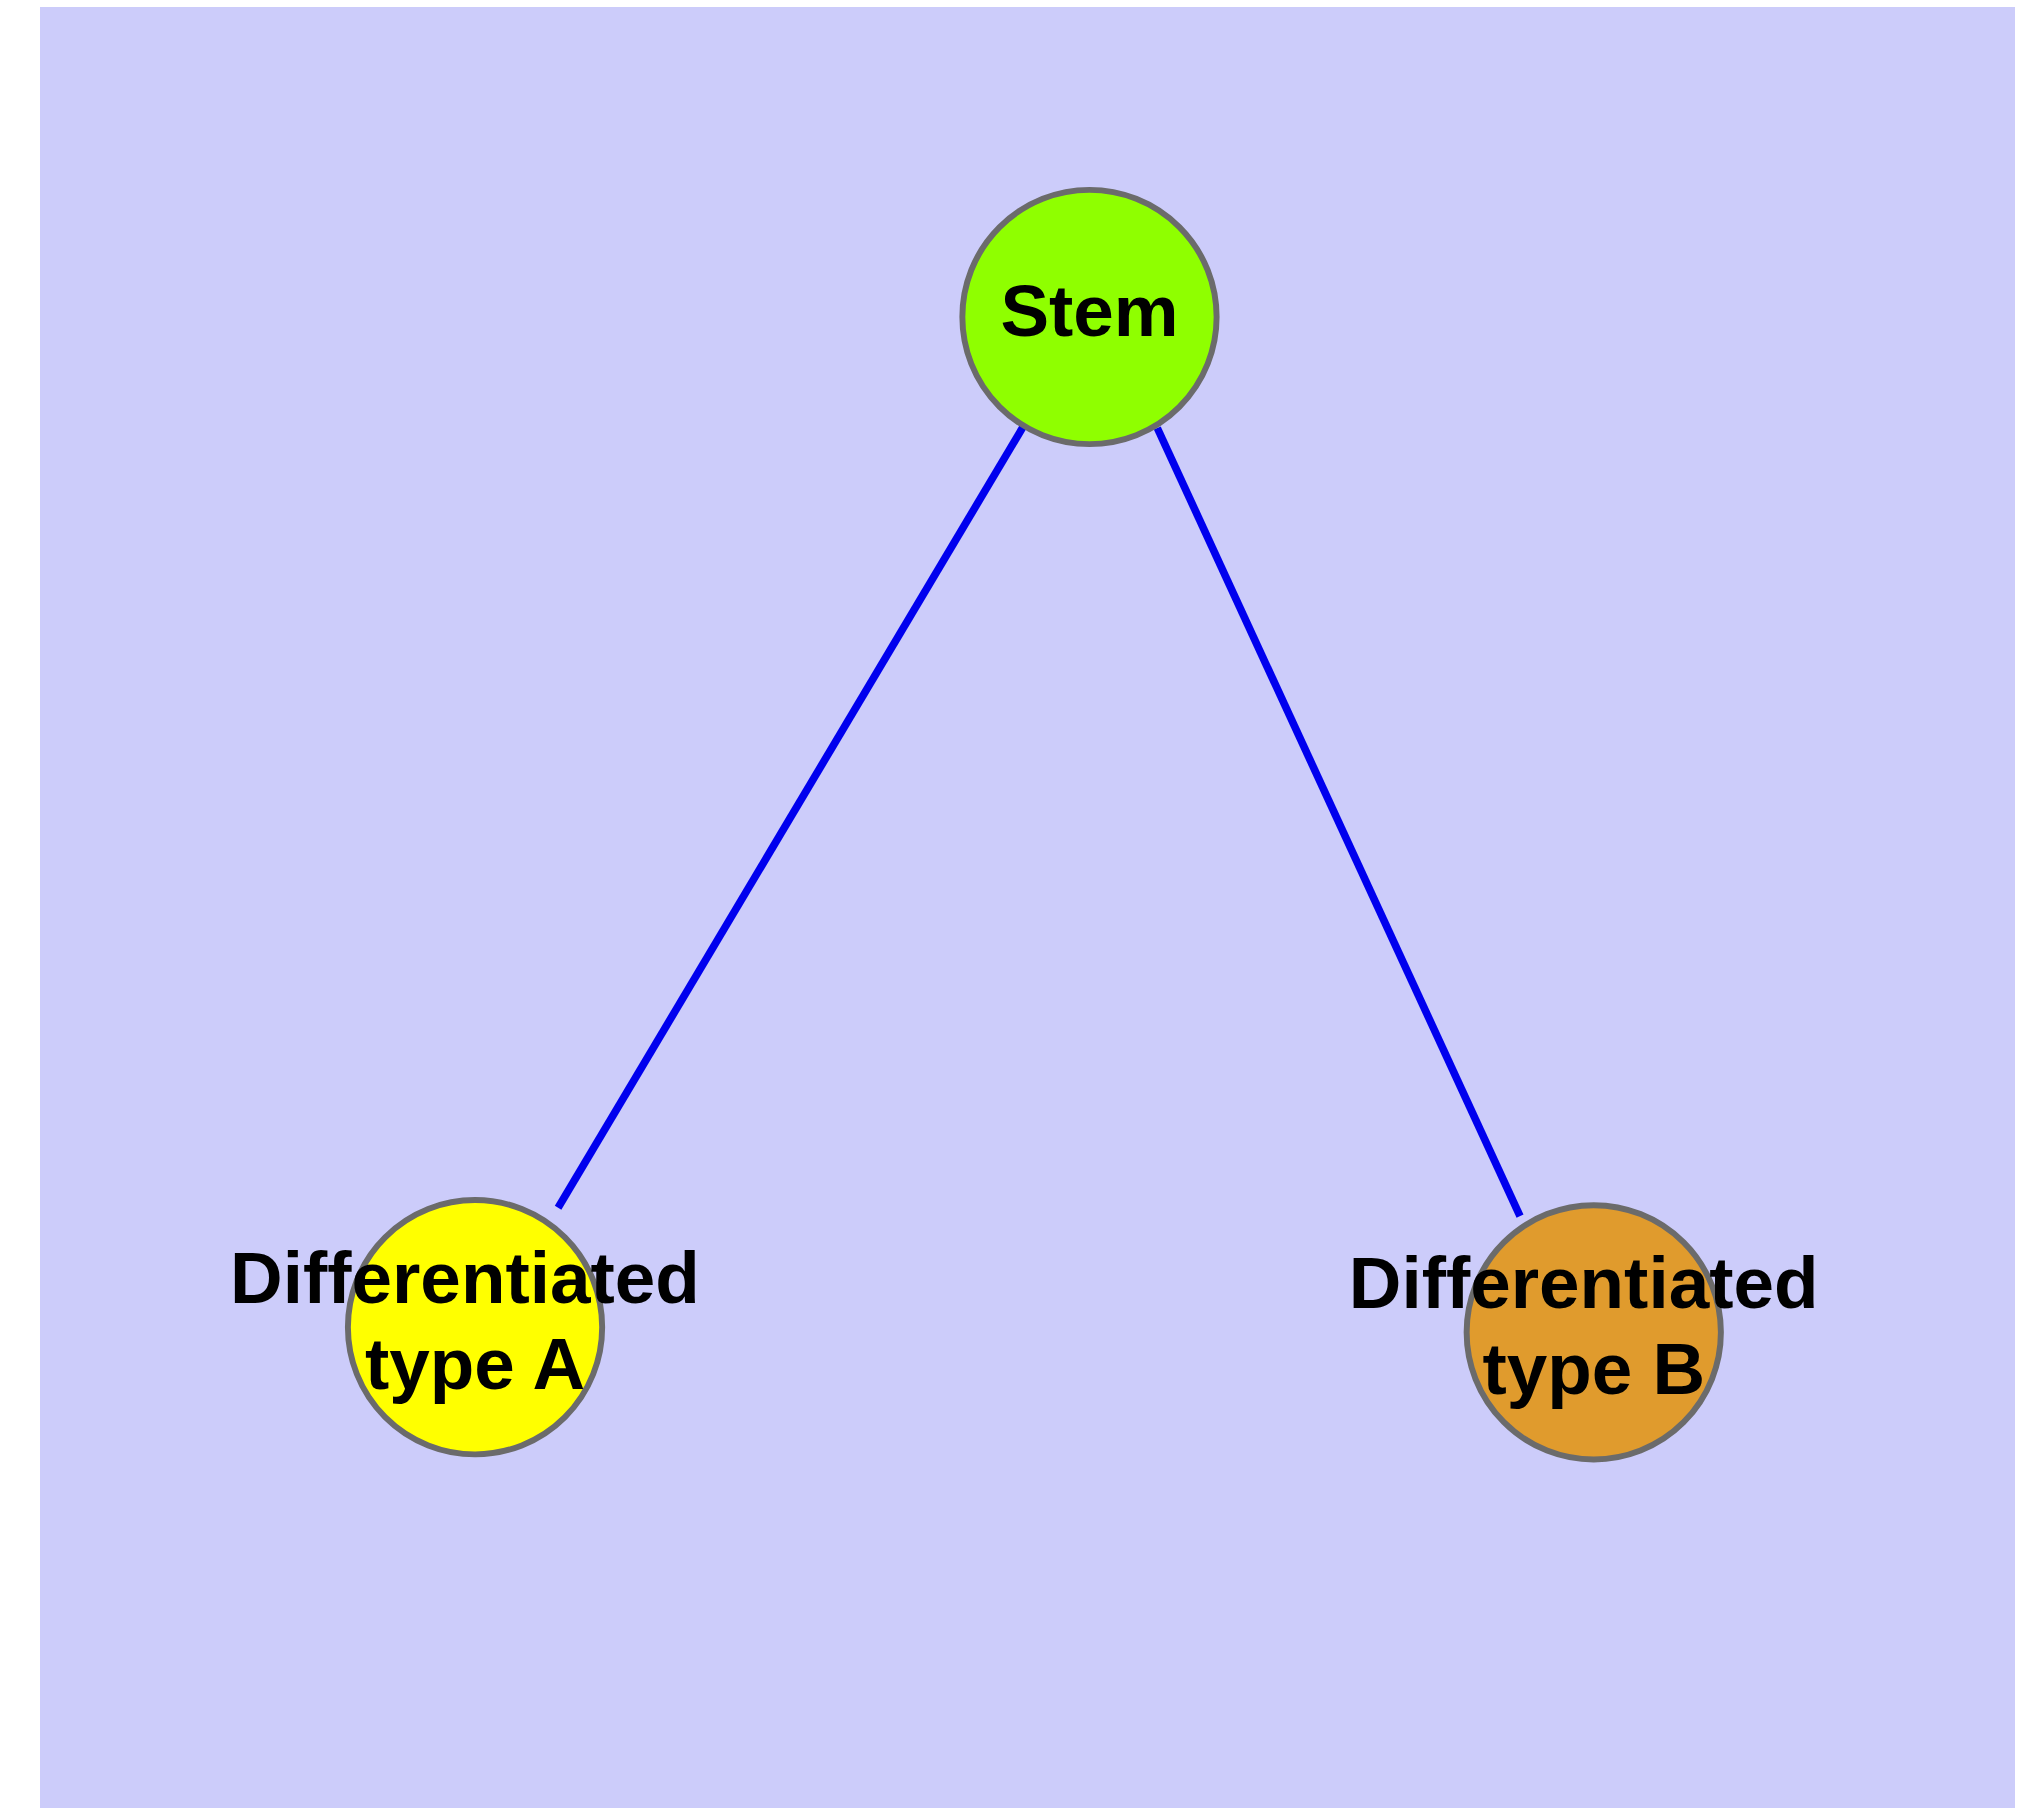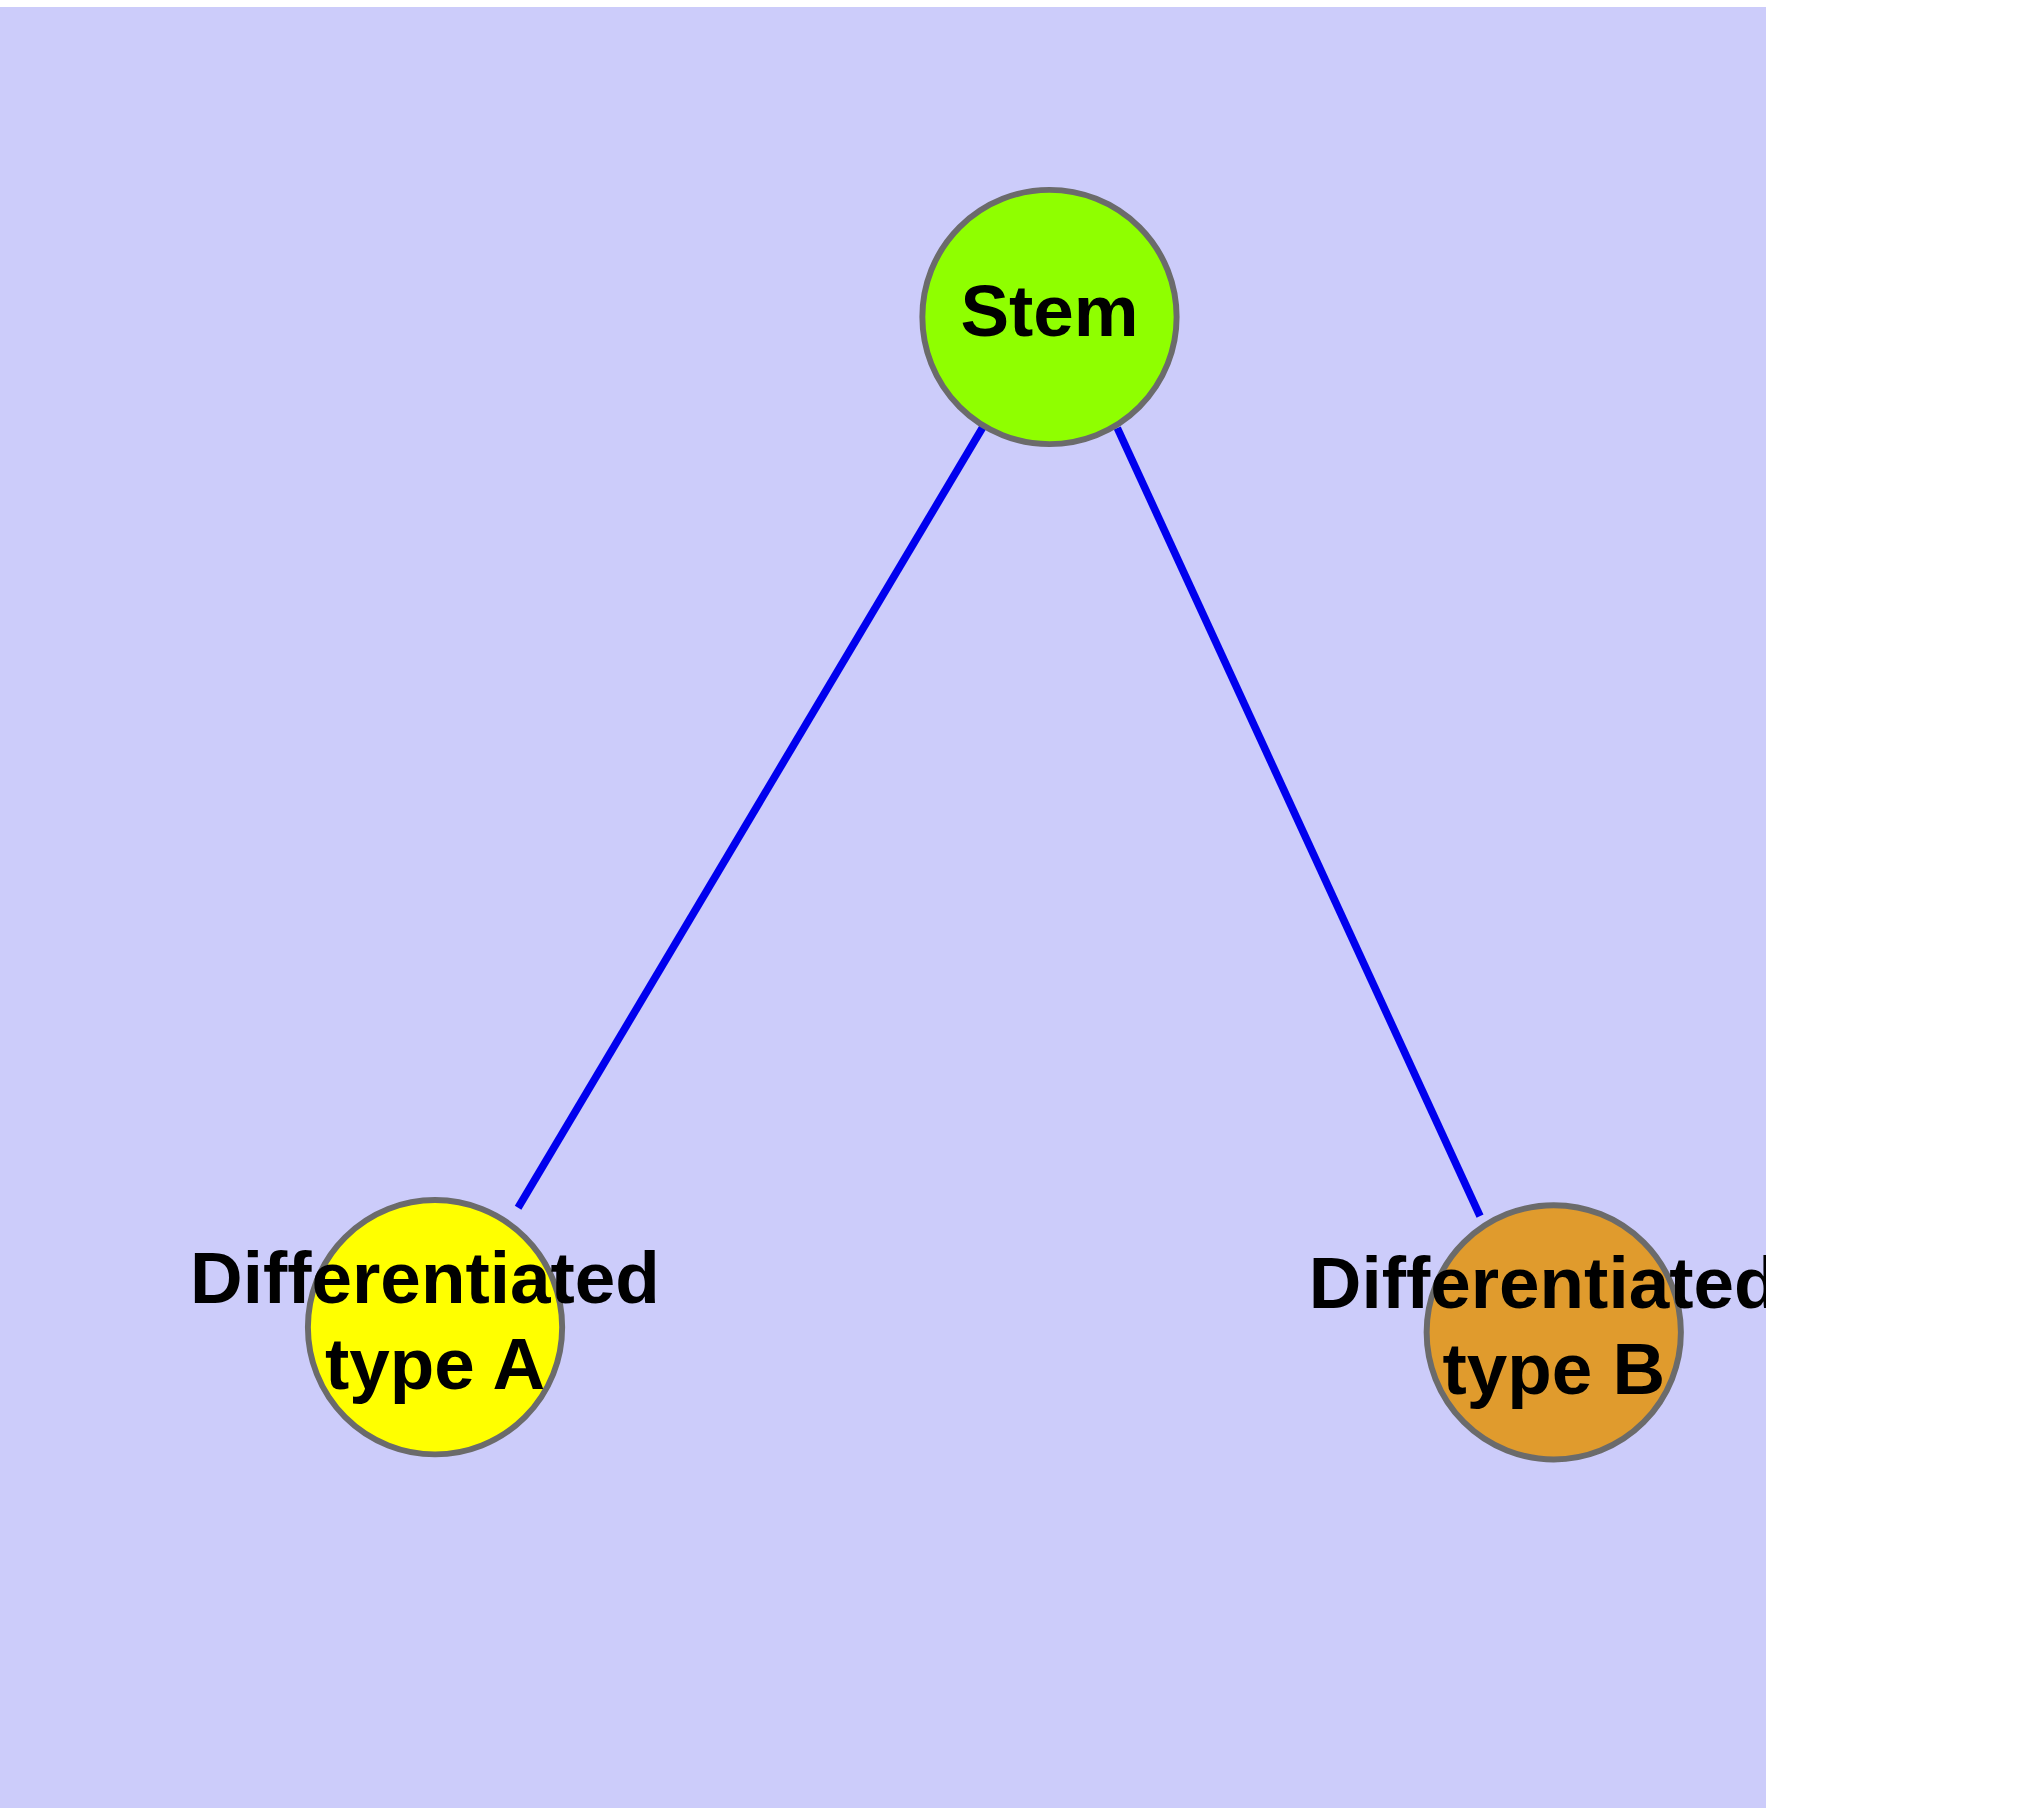--- a/index.html
+++ b/index.html
@@ -2,25 +2,26 @@
 <html style="font-size:13.6px"><head>
 <meta charset="utf-8">
 <style>
   html, body {
     margin: 0;
     padding: 0;
     background: #ffffff;
   }
   #stage {
     position: relative;
-    width: 1766px;
+    width: 1975px;
     height: 1812px;
     background: #ffffff;
     overflow: hidden;
     font-family: "Liberation Sans", sans-serif;
+    margin-left: 40px;
   }
   #canvas-bg {
     position: absolute;
     left: 0;
     top: 6.8px;
     width: 2014px;
     height: 1801px;
     background: #ccccfa;
   }
   svg#graph {

